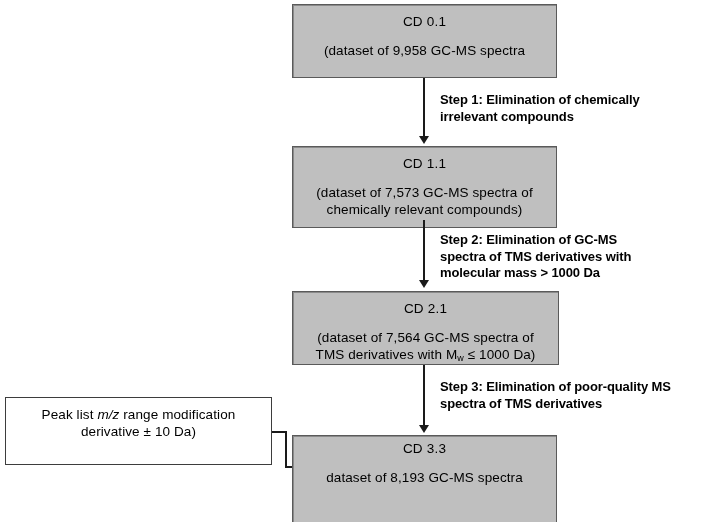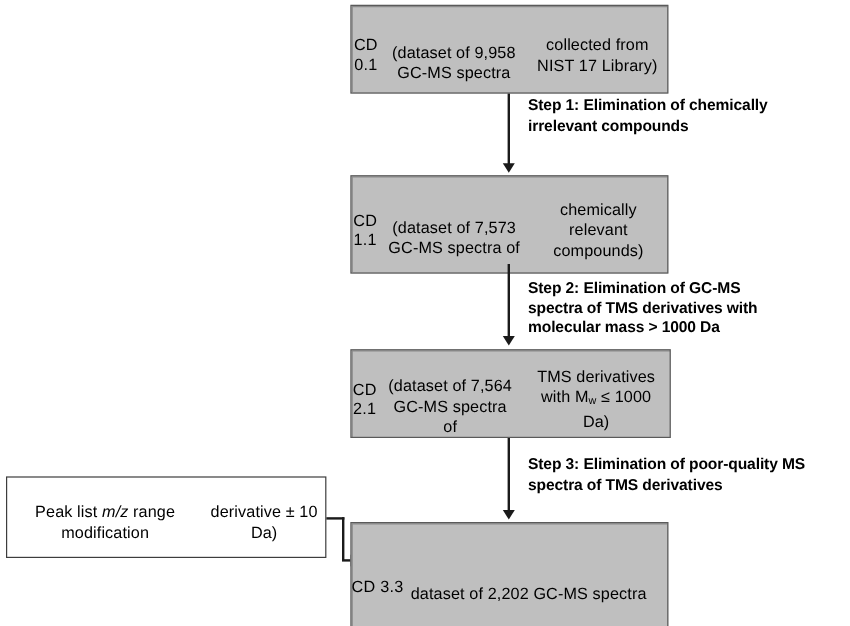--- a/index.html
+++ b/index.html
@@ -19,21 +19,21 @@
     overflow: hidden;
   }
 
   .node {
     position: absolute;
     box-sizing: border-box;
     background: #bfbfbf;
     border: 1px solid #5a5a5a;
     box-shadow: 1px 1px 0 0 #8a8a8a inset;
     display: flex;
-    flex-direction: row;
+    flex-direction: column;
     align-items: center;
     justify-content: flex-start;
     text-align: center;
   }
   .node.plain {
     background: #ffffff;
     border: 1px solid #3d3d3d;
     box-shadow: none;
     justify-content: flex-start;
   }
@@ -83,27 +83,26 @@
   .sub { font-size: 9px; vertical-align: -2px; }
 </style>
 </head>
 <body>
 
 <div id="canvas">
 
   <div class="node" style="left:292px; top:4px; width:265px; height:74px; padding-top:9px;">
     <div class="node-title">CD 0.1</div>
     <div class="node-body" style="margin-top:12px;">(dataset of 9,958 GC-MS spectra</div>
-    <div class="node-body">collected from NIST 17 Library)</div>
   </div>
 
   <div class="conn vline" style="left:423px; top:78px; height:60px;"></div>
   <div class="arrow-down" style="left:419px; top:136px;"></div>
 
-  <div class="step-label" style="left:440px; top:80px; width:255px;">Step 1: Elimination of chemically
+  <div class="step-label" style="left:440px; top:92px; width:255px;">Step 1: Elimination of chemically
 irrelevant compounds</div>
 
   <div class="node" style="left:292px; top:146px; width:265px; height:82px; padding-top:9px;">
     <div class="node-title">CD 1.1</div>
     <div class="node-body" style="margin-top:12px;">(dataset of 7,573 GC-MS spectra of</div>
     <div class="node-body">chemically relevant  compounds)</div>
   </div>
 
   <div class="conn vline" style="left:423px; top:220px; height:62px;"></div>
   <div class="arrow-down" style="left:419px; top:280px;"></div>
@@ -131,16 +130,16 @@
     <div class="node-body">derivative  ± 10 Da)</div>
   </div>
 
   <div class="conn hline" style="left:272px; top:431px; width:15px;"></div>
   <div class="conn vline" style="left:285px; top:431px; height:36px;"></div>
   <div class="conn hline" style="left:285px; top:466px; width:9px;"></div>
   <div class="arrow-right" style="left:292px; top:462px;"></div>
 
   <div class="node" style="left:292px; top:435px; width:265px; height:102px; padding-top:5px;">
     <div class="node-title">CD 3.3</div>
-    <div class="node-body" style="margin-top:12px;">dataset of 2,202 GC-MS spectra</div>
+    <div class="node-body" style="margin-top:12px;">dataset of 8,193 GC-MS spectra</div>
   </div>
 
 </div>
 
 </body></html>

